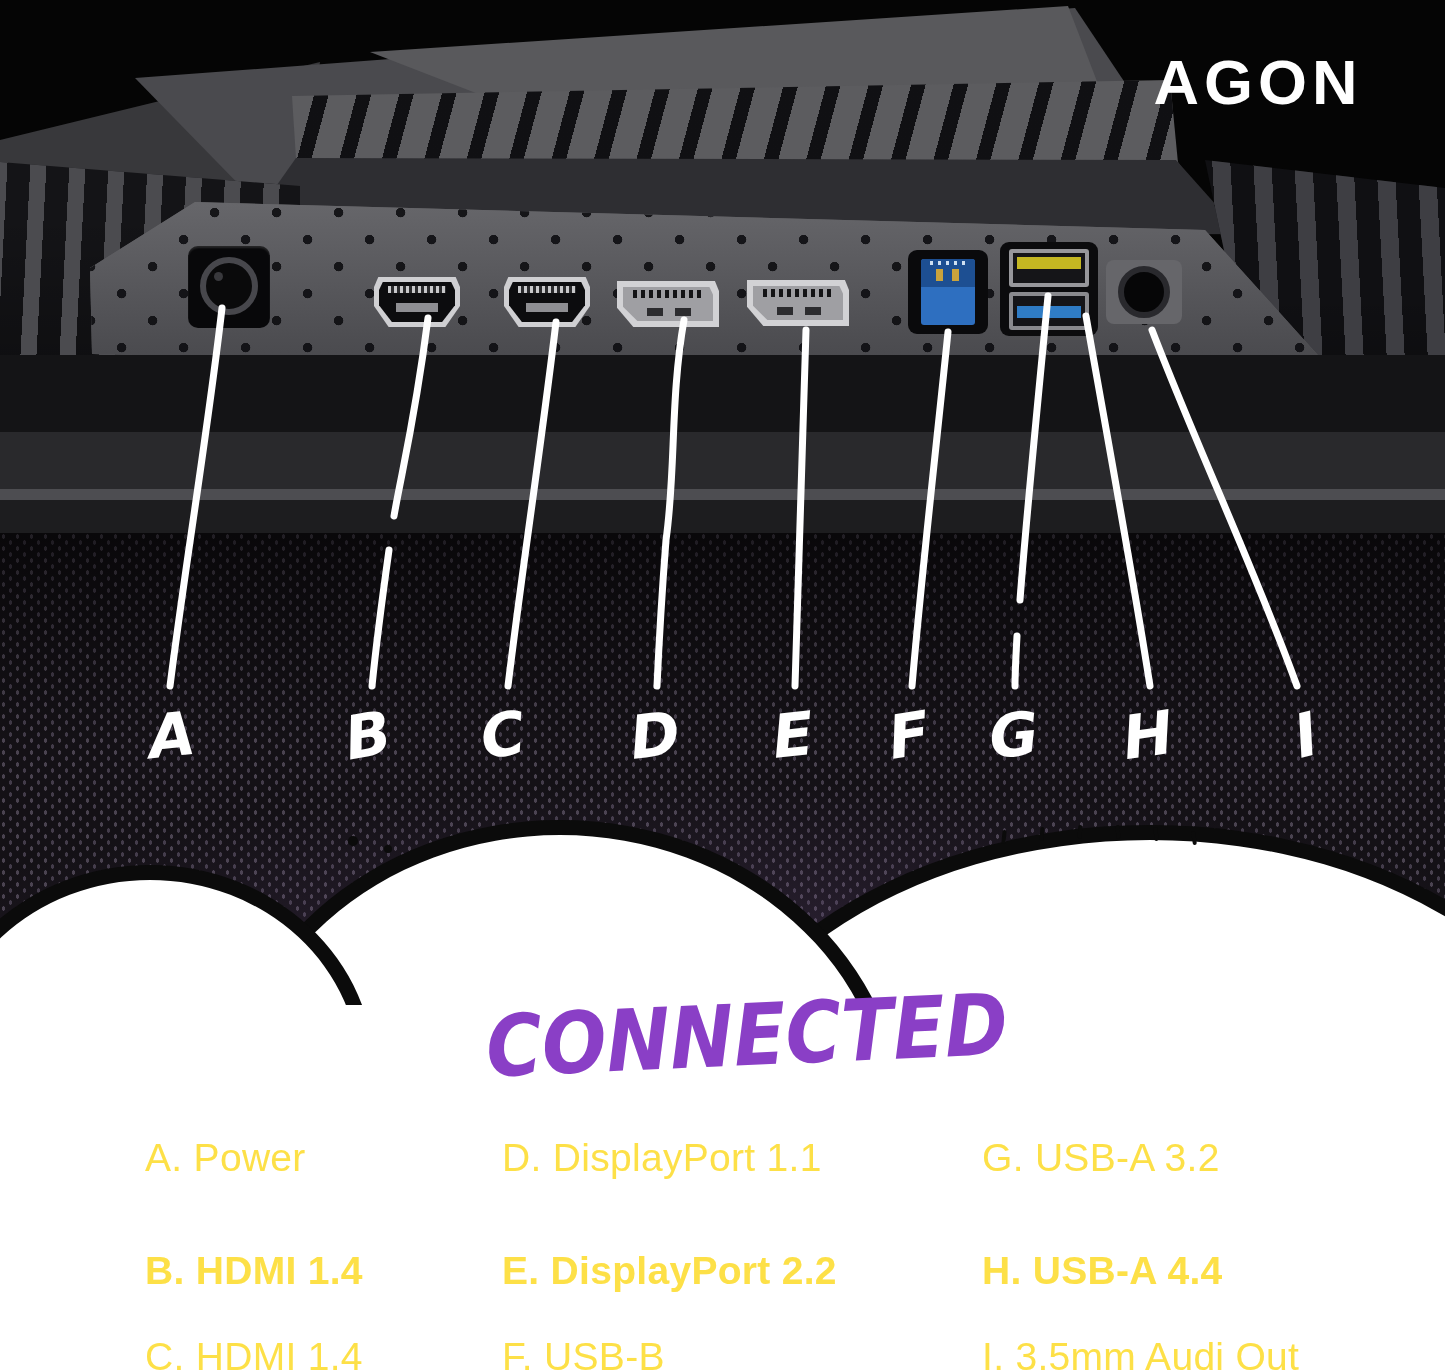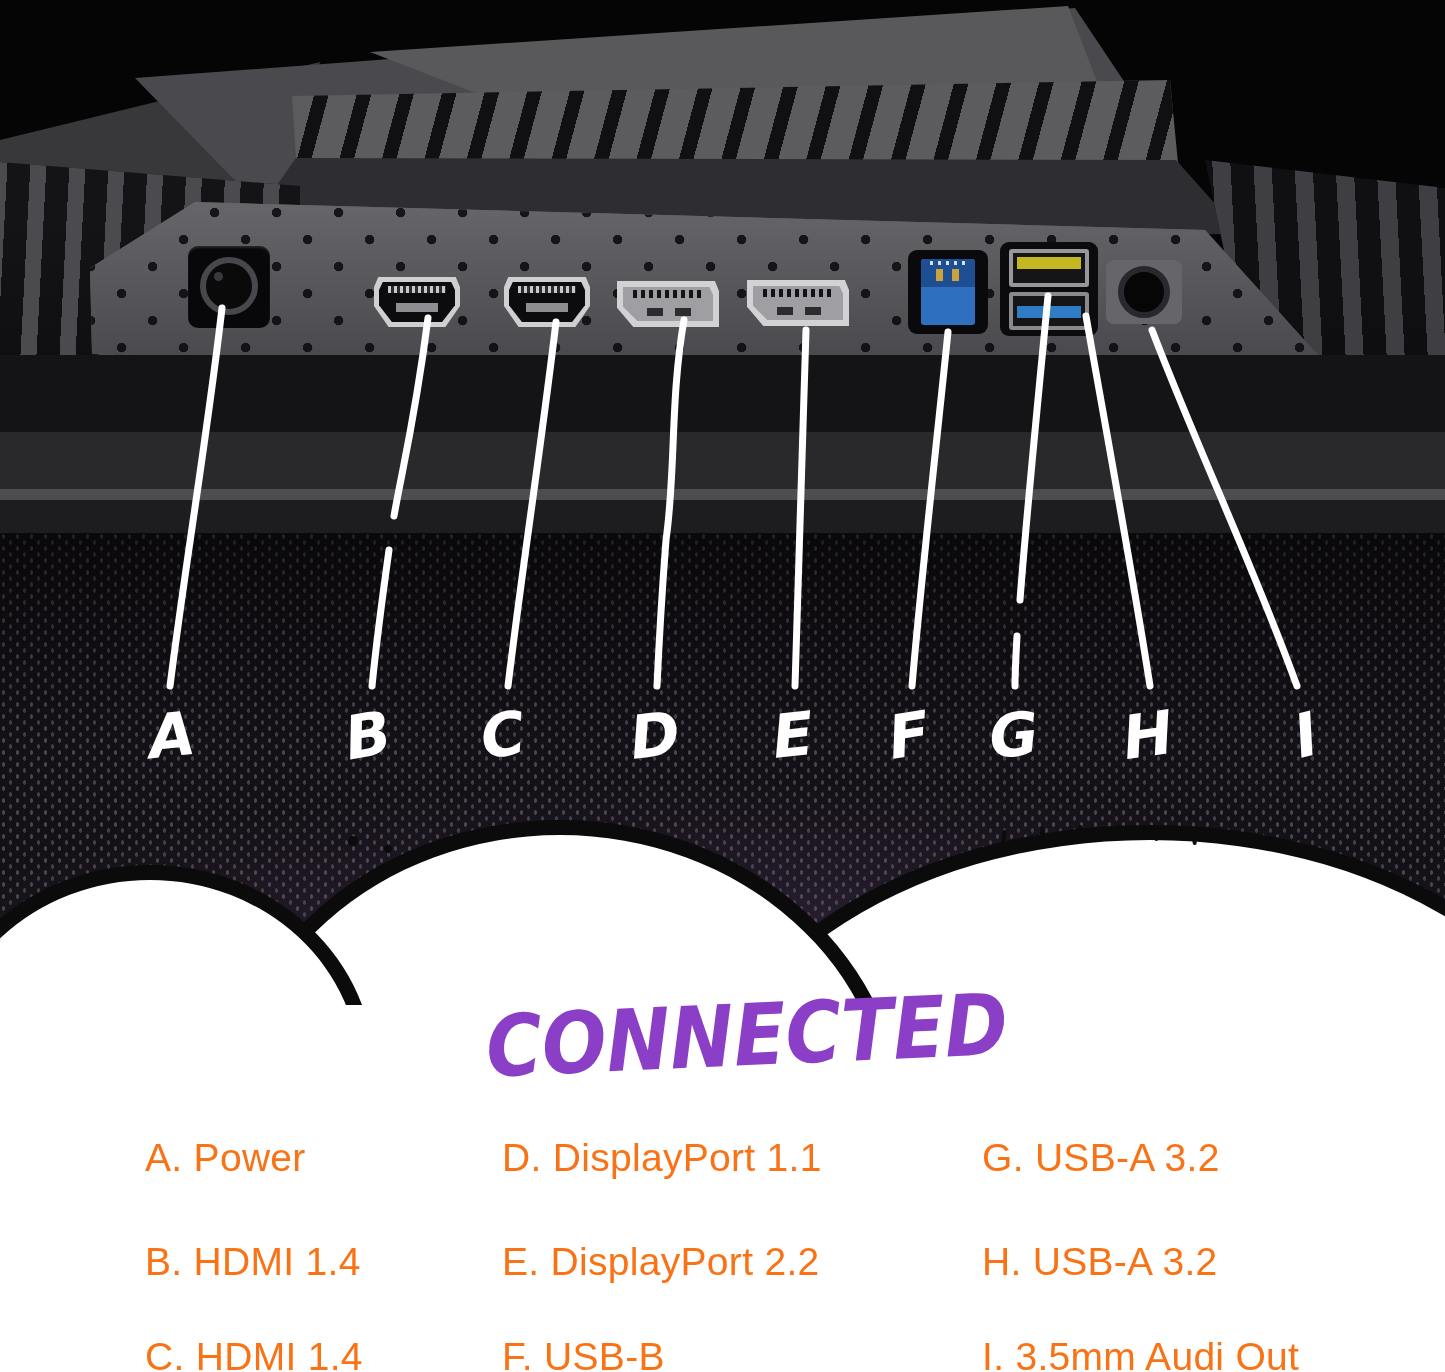--- a/index.html
+++ b/index.html
@@ -118,42 +118,43 @@
   .bubble-mid{left:215px;top:820px;width:690px;height:620px;}
   .bubble-left{left:-75px;top:865px;width:450px;height:420px;}
   .cloud-floor{position:absolute;left:0;top:1005px;width:1445px;height:367px;background:#fff;}
   .speck{position:absolute;background:#0b0b0b;border-radius:50%;}
   .stitch{position:absolute;width:4px;height:14px;background:#0b0b0b;border-radius:2px;}
 
   
   .connected{position:absolute;left:486px;top:992px;width:470px;text-align:center;
      color:#8a3fc6;font:italic 900 76px "DejaVu Sans",sans-serif;letter-spacing:0px;
      transform:rotate(-2.5deg) scaleY(1.12);transform-origin:center;}
-  .legend{position:absolute;left:0;top:1136px;width:1445px;height:236px;color:#f97316;}
+  .legend{position:absolute;left:0;top:1136px;width:1445px;height:236px;color:#fde047;}
   .legend-col{position:absolute;top:0;height:236px;}
   .legend-col1{left:145px;} .legend-col2{left:502px;} .legend-col3{left:982px;}
   .legend-item{position:absolute;left:0;white-space:nowrap;
      font:400 39px "Liberation Sans",sans-serif;letter-spacing:.3px;}
-  .row0{top:0;} .row1{top:104px;} .row2{top:199px;}
+  .row0{top:0;} .row1{top:113px;font-weight:bold;} .row2{top:199px;}
 </style>
 </head>
 <body>
 
 <div class="canvas">
 
   <div class="scene">
     <div class="facet facet-left"></div>
     <div class="facet facet-main"></div>
     <div class="facet facet-top"></div>
     <div class="facet vent-band"></div>
     <div class="facet under-vent"></div>
     <div class="facet slats-left"></div>
     <div class="facet slats-right"></div>
 
     <div class="logo">
+      <div class="logo-main">AGON</div>
     </div>
 
     <div class="panel"></div>
     <div class="panel-dots"></div>
 
     <div class="port power-port">
       <div class="power-ring"></div>
       <div class="power-pin"></div>
     </div>
 
@@ -261,18 +262,18 @@
       <div class="legend-item row1">B. HDMI 1.4</div>
       <div class="legend-item row2">C. HDMI 1.4</div>
     </div>
     <div class="legend-col legend-col2">
       <div class="legend-item row0">D. DisplayPort 1.1</div>
       <div class="legend-item row1">E. DisplayPort 2.2</div>
       <div class="legend-item row2">F. USB-B</div>
     </div>
     <div class="legend-col legend-col3">
       <div class="legend-item row0">G. USB-A 3.2</div>
-      <div class="legend-item row1">H. USB-A 3.2</div>
+      <div class="legend-item row1">H. USB-A 4.4</div>
       <div class="legend-item row2">I. 3.5mm Audi Out</div>
     </div>
   </div>
 
 </div>
 
 </body></html>

